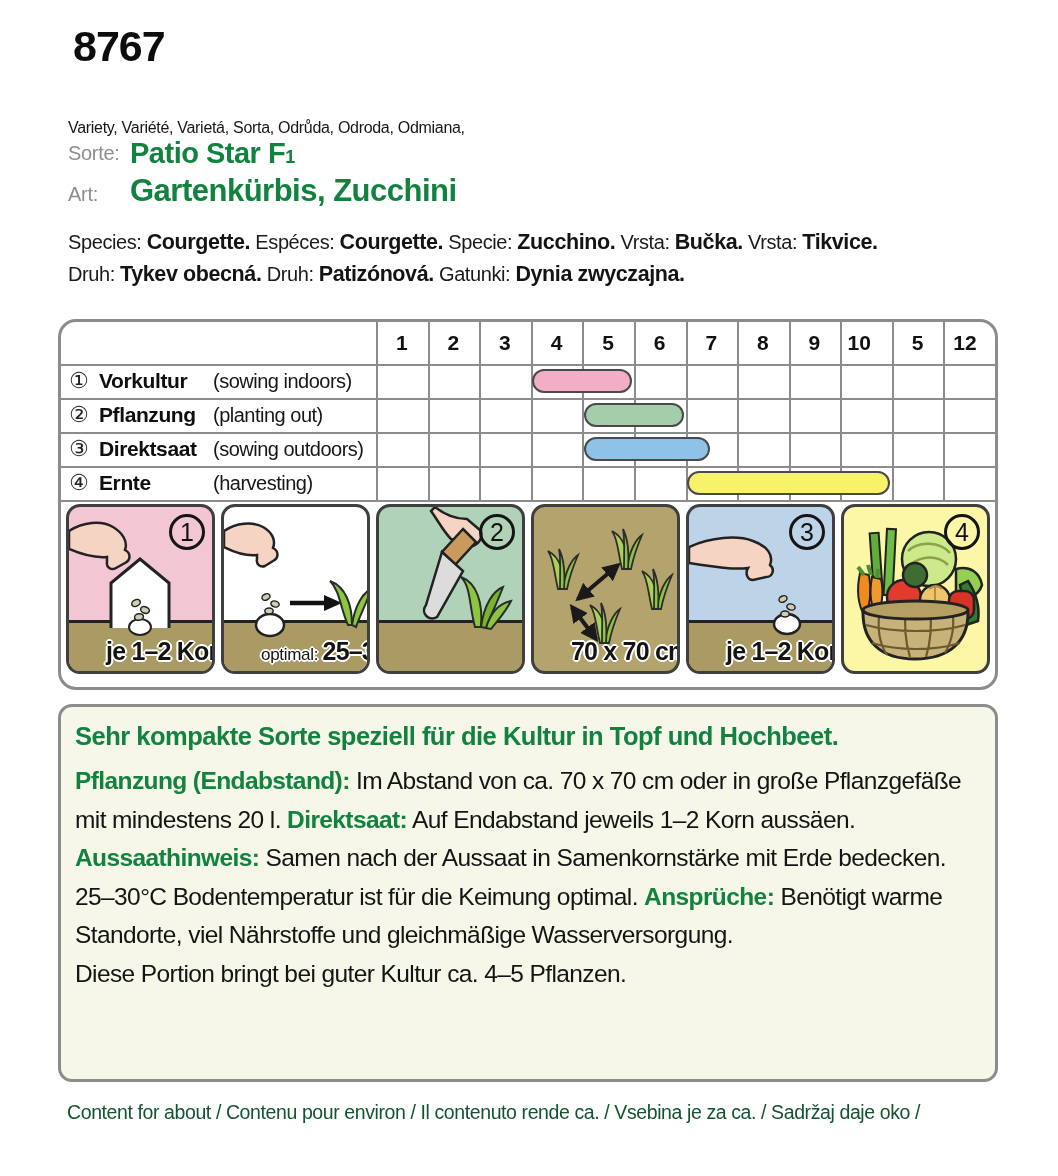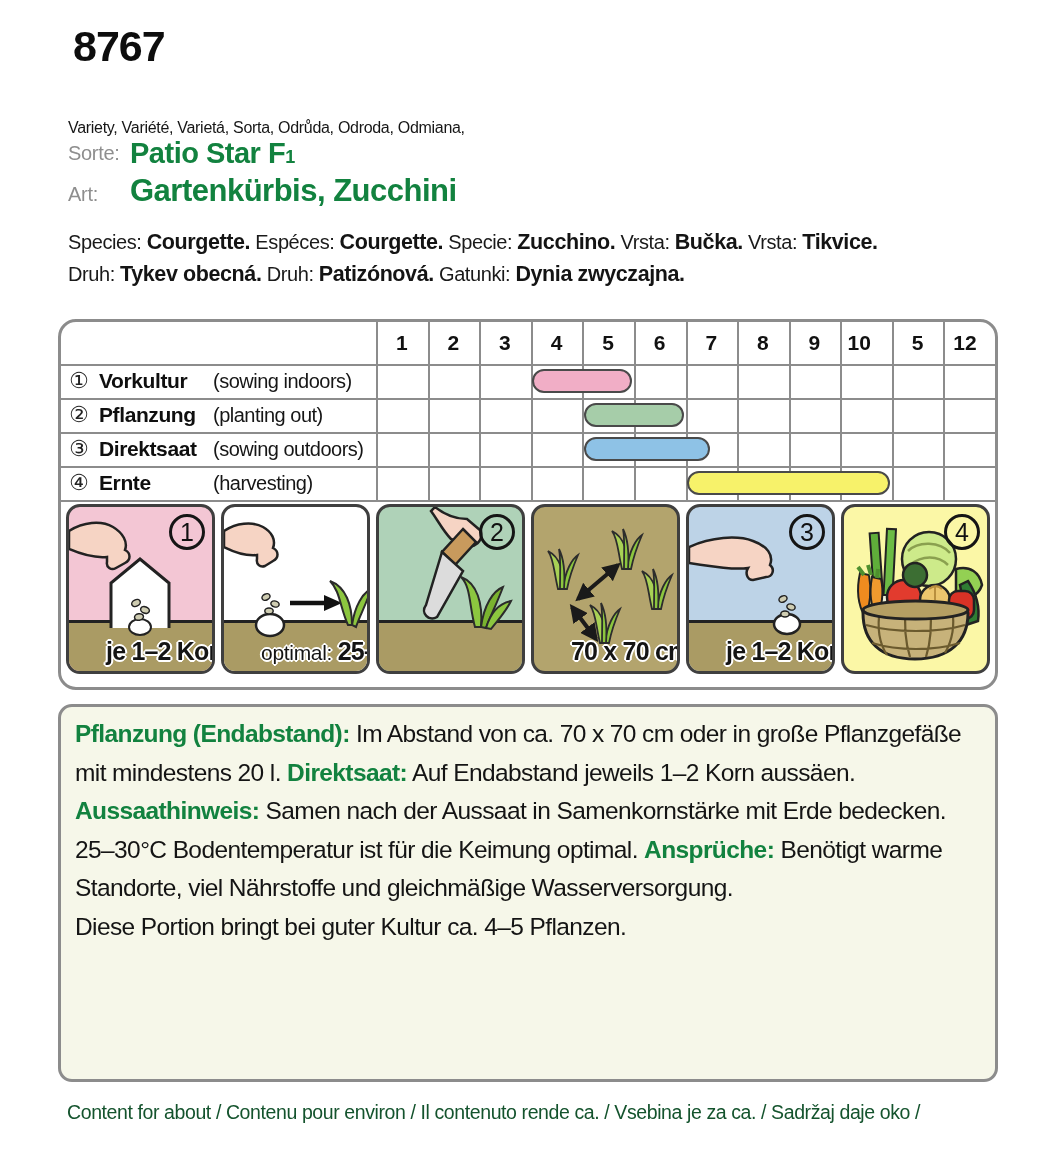--- a/index.html
+++ b/index.html
@@ -44,21 +44,21 @@
   .pic-svg{position:absolute;left:0;top:0;}
   .badge{
     position:absolute;top:7px;right:7px;width:36px;height:36px;border:3px solid #151515;border-radius:50%;
     display:flex;align-items:center;justify-content:center;font-size:25px;color:#111;box-sizing:border-box;background:transparent;
   }
   .pic-caption{
     position:absolute;left:5px;bottom:5px;font-weight:bold;font-size:25px;letter-spacing:-0.8px;color:#141414;white-space:nowrap;
     text-shadow:-2px 0 0 #fff,2px 0 0 #fff,0 -2px 0 #fff,0 2px 0 #fff,-1px -1px 0 #fff,1px 1px 0 #fff,1px -1px 0 #fff,-1px 1px 0 #fff;
     padding-left:32px;
   }
-  .cap-small{font-weight:normal;font-size:21px;letter-spacing:-0.3px;}
+  .cap-small{font-weight:normal;font-size:17px;letter-spacing:-0.3px;}
   
   #description-box{
     position:absolute;left:58px;top:704px;width:940px;height:378px;box-sizing:border-box;
     border:3px solid #8c8c8c;border-radius:14px;background:#f6f7e9;padding:8px 14px;
   }
   #desc-headline{color:#12823f;font-size:25.5px;font-weight:bold;letter-spacing:-0.5px;line-height:38px;margin:2px 0 7px 0;}
   .desc-p{font-size:24.5px;line-height:38.5px;letter-spacing:-0.6px;margin:0;color:#141414;}
   .lead{color:#12823f;font-weight:bold;}
   
   #footer-block{position:absolute;left:67px;top:1097px;font-size:19.5px;line-height:30px;letter-spacing:-0.4px;color:#14532d;white-space:nowrap;}
@@ -255,20 +255,21 @@
           <path d="M36,102 C33,120 35,136 43,148 M62,100 C60,118 61,134 66,150 M86,100 C88,118 87,134 82,150 M108,102 C111,118 109,132 101,146 M22,118 C50,126 94,126 121,118 M28,136 C54,144 90,144 116,136" stroke="#6b5a2e" stroke-width="2.2" fill="none"></path>
           <ellipse cx="71.5" cy="103" rx="52.5" ry="9" fill="#b59f63" stroke="#222" stroke-width="3"></ellipse>
         </svg>
         <span class="badge">4</span>
       </div>
 
     </div>
   </div>
 
   <div id="description-box">
+    <p id="desc-headline">Sehr kompakte Sorte speziell für die Kultur in Topf und Hochbeet.</p>
     <div id="desc-paragraphs">
         <p class="desc-p"><span class="lead">Pflanzung (Endabstand):</span> Im Abstand von ca. 70 x 70 cm oder in große Pflanzgefäße mit mindestens 20 l. <span class="lead">Direktsaat:</span> Auf Endabstand jeweils 1–2 Korn aussäen. <span class="lead">Aussaathinweis:</span> Samen nach der Aussaat in Samenkornstärke mit Erde bedecken. 25–30°C Bodentemperatur ist für die Keimung optimal. <span class="lead">Ansprüche:</span> Benötigt warme Standorte, viel Nährstoffe und gleichmäßige Wasserversorgung.</p>
         <p class="desc-p">Diese Portion bringt bei guter Kultur ca. 4–5 Pflanzen.</p>
       </div>
   </div>
 
   <div id="footer-block">
     <div>Content for about / Contenu pour environ / Il contenuto rende ca. / Vsebina je za ca. / Sadržaj daje oko /</div>
   </div>
 

